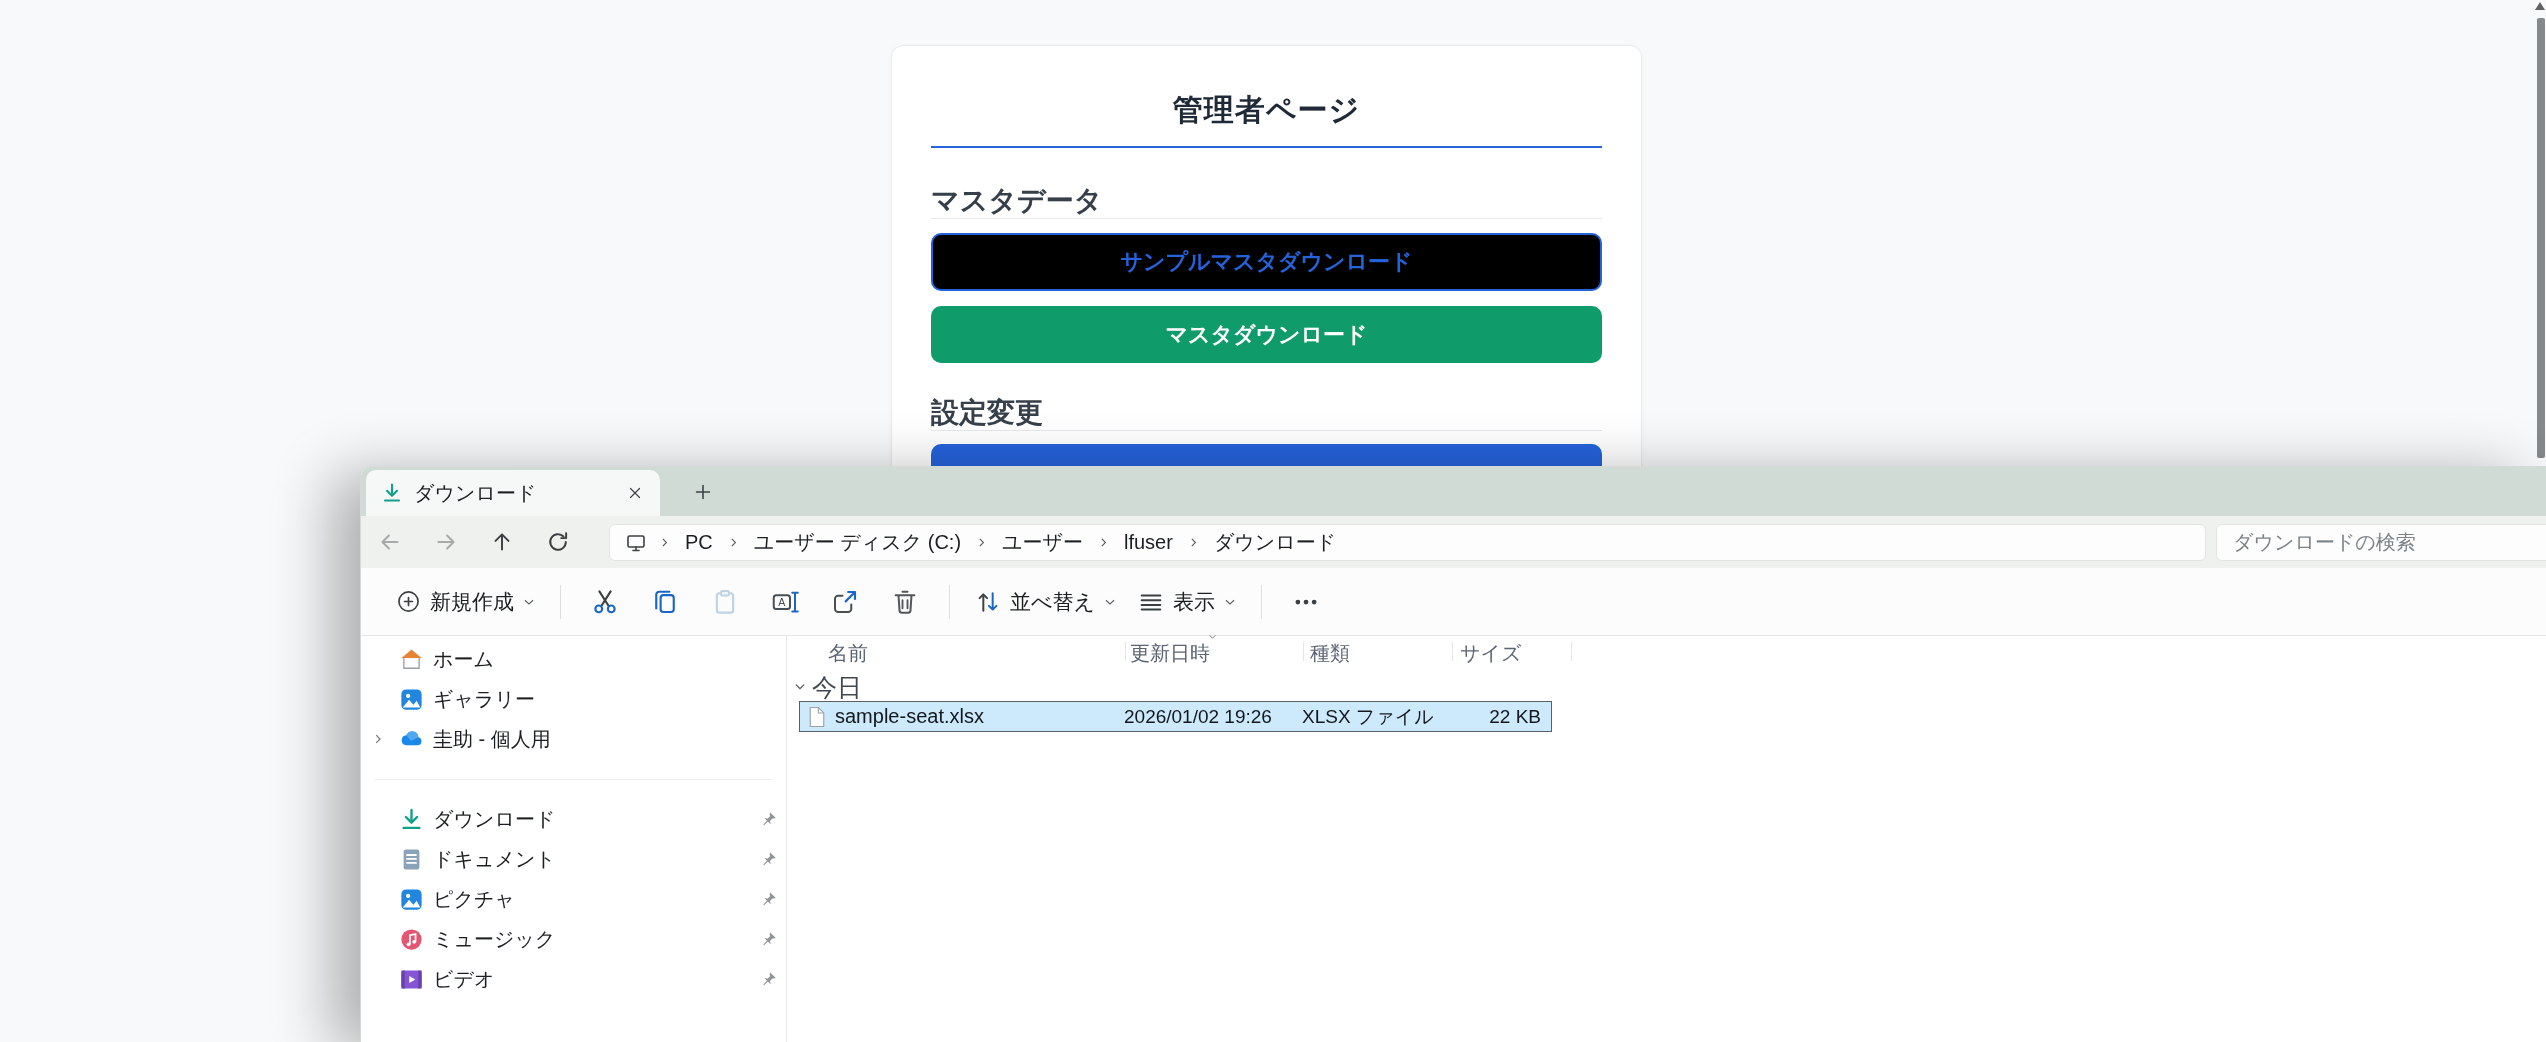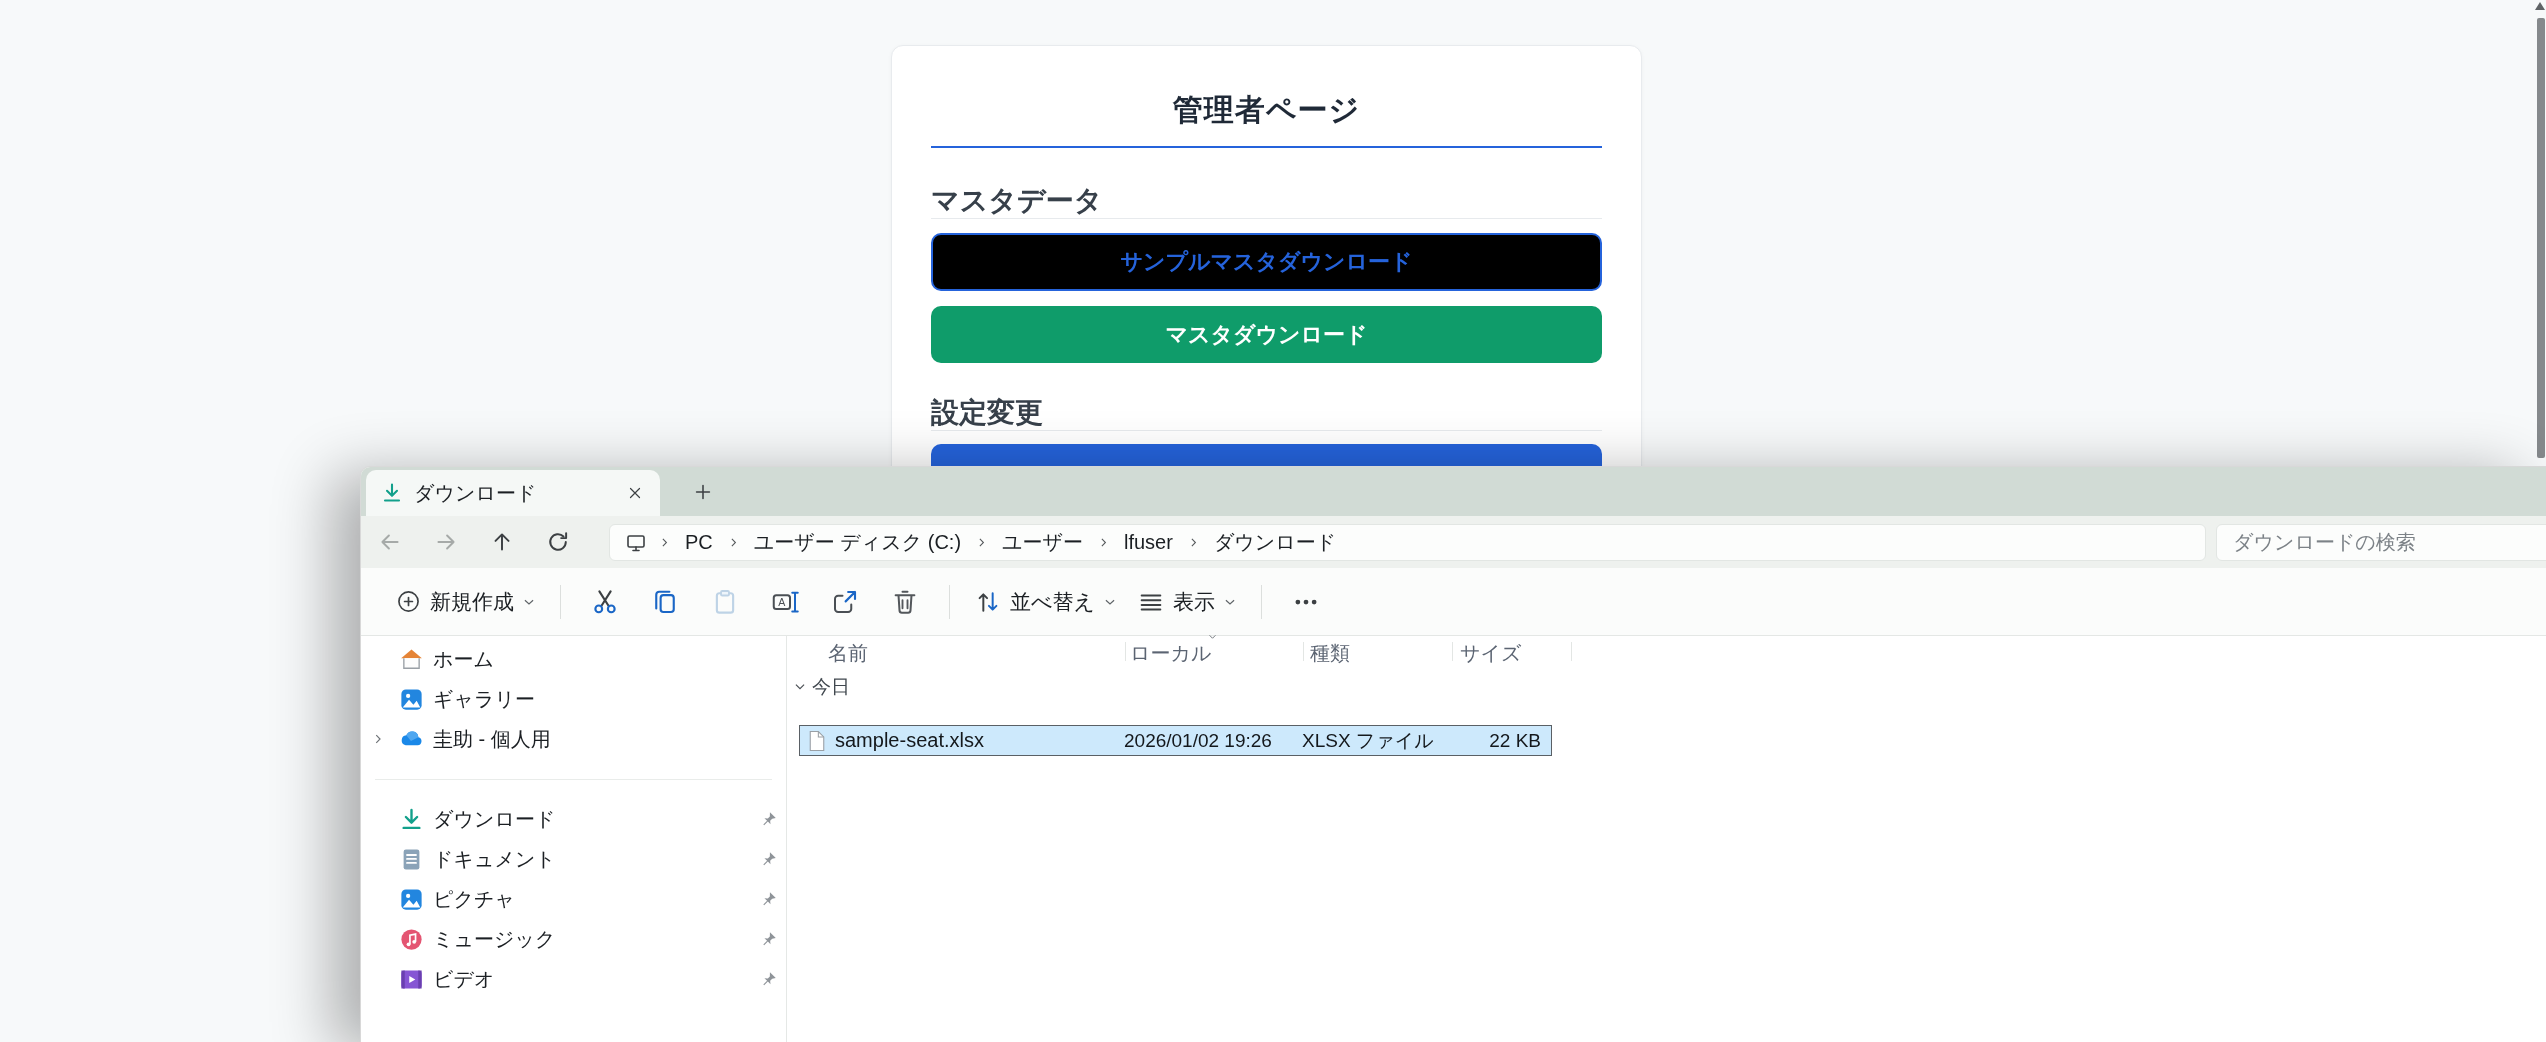--- a/index.html
+++ b/index.html
@@ -81,24 +81,24 @@
   .side-divider{position:absolute;top:20px;left:14px;right:14px;height:1px;background:#e9ecea;}
 
   .content{flex:1 1 auto;border-left:1px solid #e5e8e6;position:relative;}
   .col-header{position:relative;height:30px;}
   .col-label{position:absolute;top:4px;font-size:20px;color:#5b6472;white-space:nowrap;cursor:pointer;}
   .col-name{left:41px;} .col-modified{left:343px;} .col-type{left:523px;} .col-size{left:673px;}
   .col-sep{position:absolute;top:6px;width:1px;height:19px;background:#e3e6e4;}
   .sort-indicator{position:absolute;left:419px;top:-4px;width:13px;height:10px;}
   .group-row{position:absolute;top:37px;left:0;height:28px;display:flex;align-items:center;cursor:pointer;}
   .group-chevron{margin-left:6px;width:14px;height:14px;}
-  .group-label{margin-left:5px;font-size:19px;color:#41484f;}
+  .group-label{margin-left:5px;font-size:25px;color:#41484f;}
   .file-row{position:absolute;top:65px;left:12px;width:753px;height:31px;
     background:#cde9fc;border:1px solid #5a6065;box-sizing:border-box;
-    display:grid;grid-template-columns:324px 178px 149px 97px;align-items:center;cursor:pointer;margin-top:24px;}
+    display:grid;grid-template-columns:324px 178px 149px 97px;align-items:center;cursor:pointer;}
   .cell-name{display:flex;align-items:center;overflow:hidden;}
   .file-icon{margin-left:8px;width:18px;height:22px;flex:0 0 auto;}
   .file-name{margin-left:9px;font-size:20px;color:#14181c;white-space:nowrap;}
   .cell-text{font-size:19px;color:#14181c;white-space:nowrap;}
   .cell-size{text-align:right;padding-right:7px;}
 </style>
 </head>
 <body>
 
 <div class="admin-card">
@@ -381,21 +381,21 @@
       </div>
     </div>
 
     <div class="content">
       <div class="col-header">
         <svg class="sort-indicator" viewBox="0 0 24 24" fill="none">
           <path d="M5 8l7 7 7-7" stroke="#5b6168" stroke-width="2"></path>
         </svg>
         <span class="col-label col-name">名前</span>
         <div class="col-sep" style="left:338px;"></div>
-        <span class="col-label col-modified">ローカル</span>
+        <span class="col-label col-modified">更新日時</span>
         <div class="col-sep" style="left:516px;"></div>
         <span class="col-label col-type">種類</span>
         <div class="col-sep" style="left:665px;"></div>
         <span class="col-label col-size">サイズ</span>
         <div class="col-sep" style="left:784px;"></div>
       </div>
 
       <div class="group-row">
         <svg class="group-chevron" viewBox="0 0 24 24" fill="none">
           <path d="M5 8l7 7 7-7" stroke="#4a4f54" stroke-width="2"></path>

